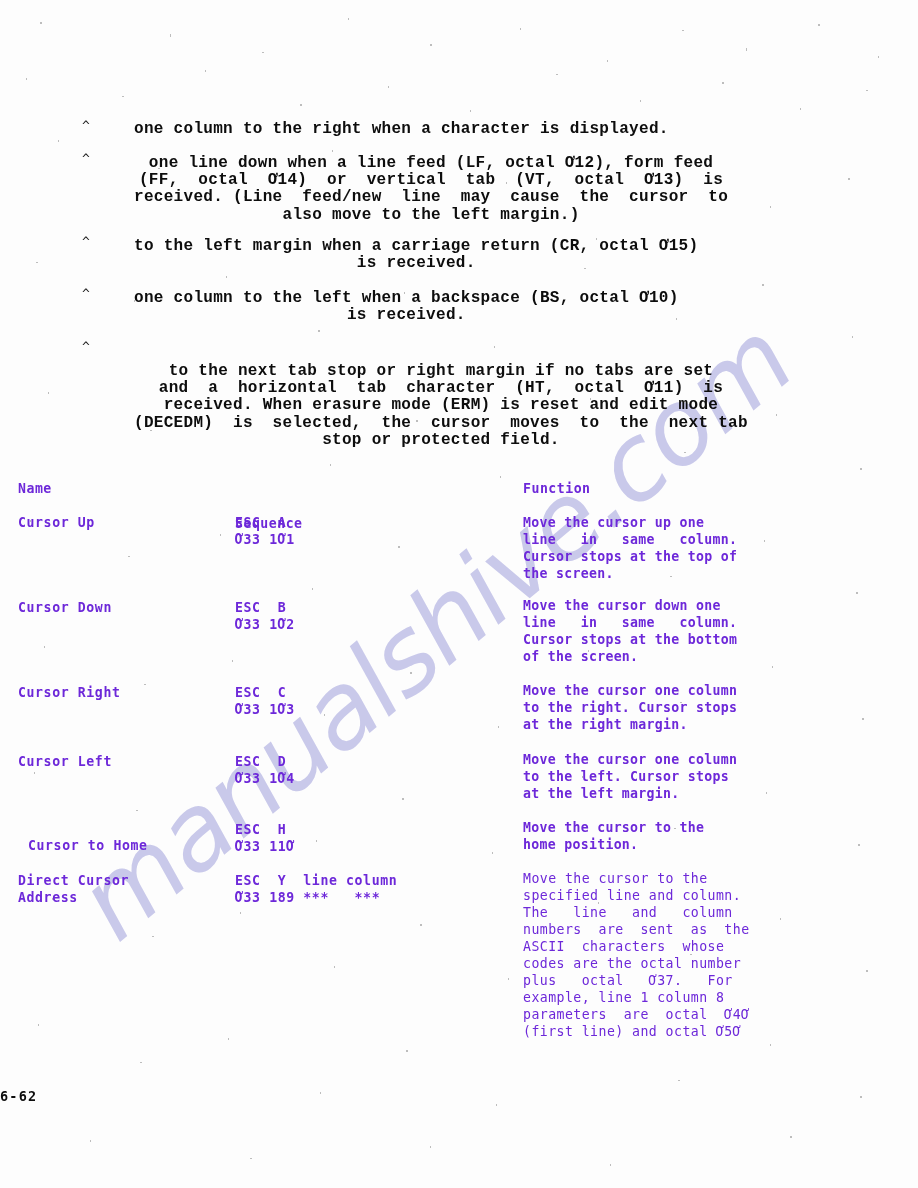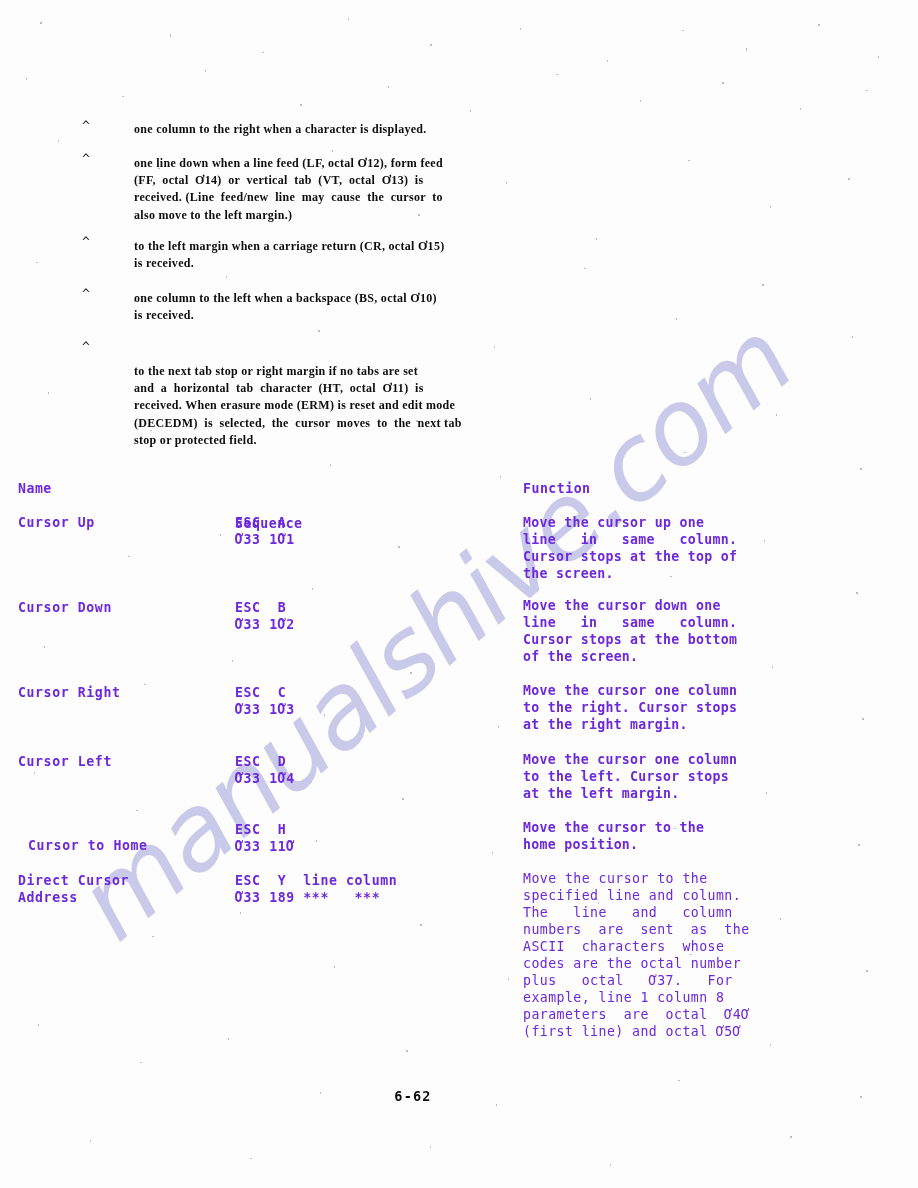--- a/index.html
+++ b/index.html
@@ -59,27 +59,28 @@
     font-family: "DejaVu Sans Mono", "Liberation Mono", monospace;
     color: #6d28d9;
     font-size: 13.2px;
     line-height: 17px;
     letter-spacing: .35px;
     white-space: pre;
   }
 
   
   .para {
-    font-family: Liberation Serif, serif;
+    font-family: Liberation Mono, monospace;
     color: #0d0d0d;
-    font-size: 12px;
+    font-size: 16px;
     line-height: 17.2px;
     letter-spacing: .3px;
     white-space: pre;
     font-weight: bold;
+    text-align: center;
   }
 
   .bullet {
     font-family: "DejaVu Sans Mono", "Liberation Mono", monospace;
     font-size: 13px;
     color: #1a1a1a;
     line-height: 1;
   }
 
   .colhead {
@@ -96,21 +97,20 @@
   .light {
     font-weight: normal;
     letter-spacing: .45px;
   }
 
   #footer {
     position: absolute;
     left: 0;
     top: 1088px;
     width: 826px;
-    text-align: center;
     font-family: "DejaVu Sans Mono", "Liberation Mono", monospace;
     font-size: 13.5px;
     font-weight: bold;
     letter-spacing: 1.2px;
     color: #0d0d0d;
   }
 </style>
 </head>
 <body>
 

